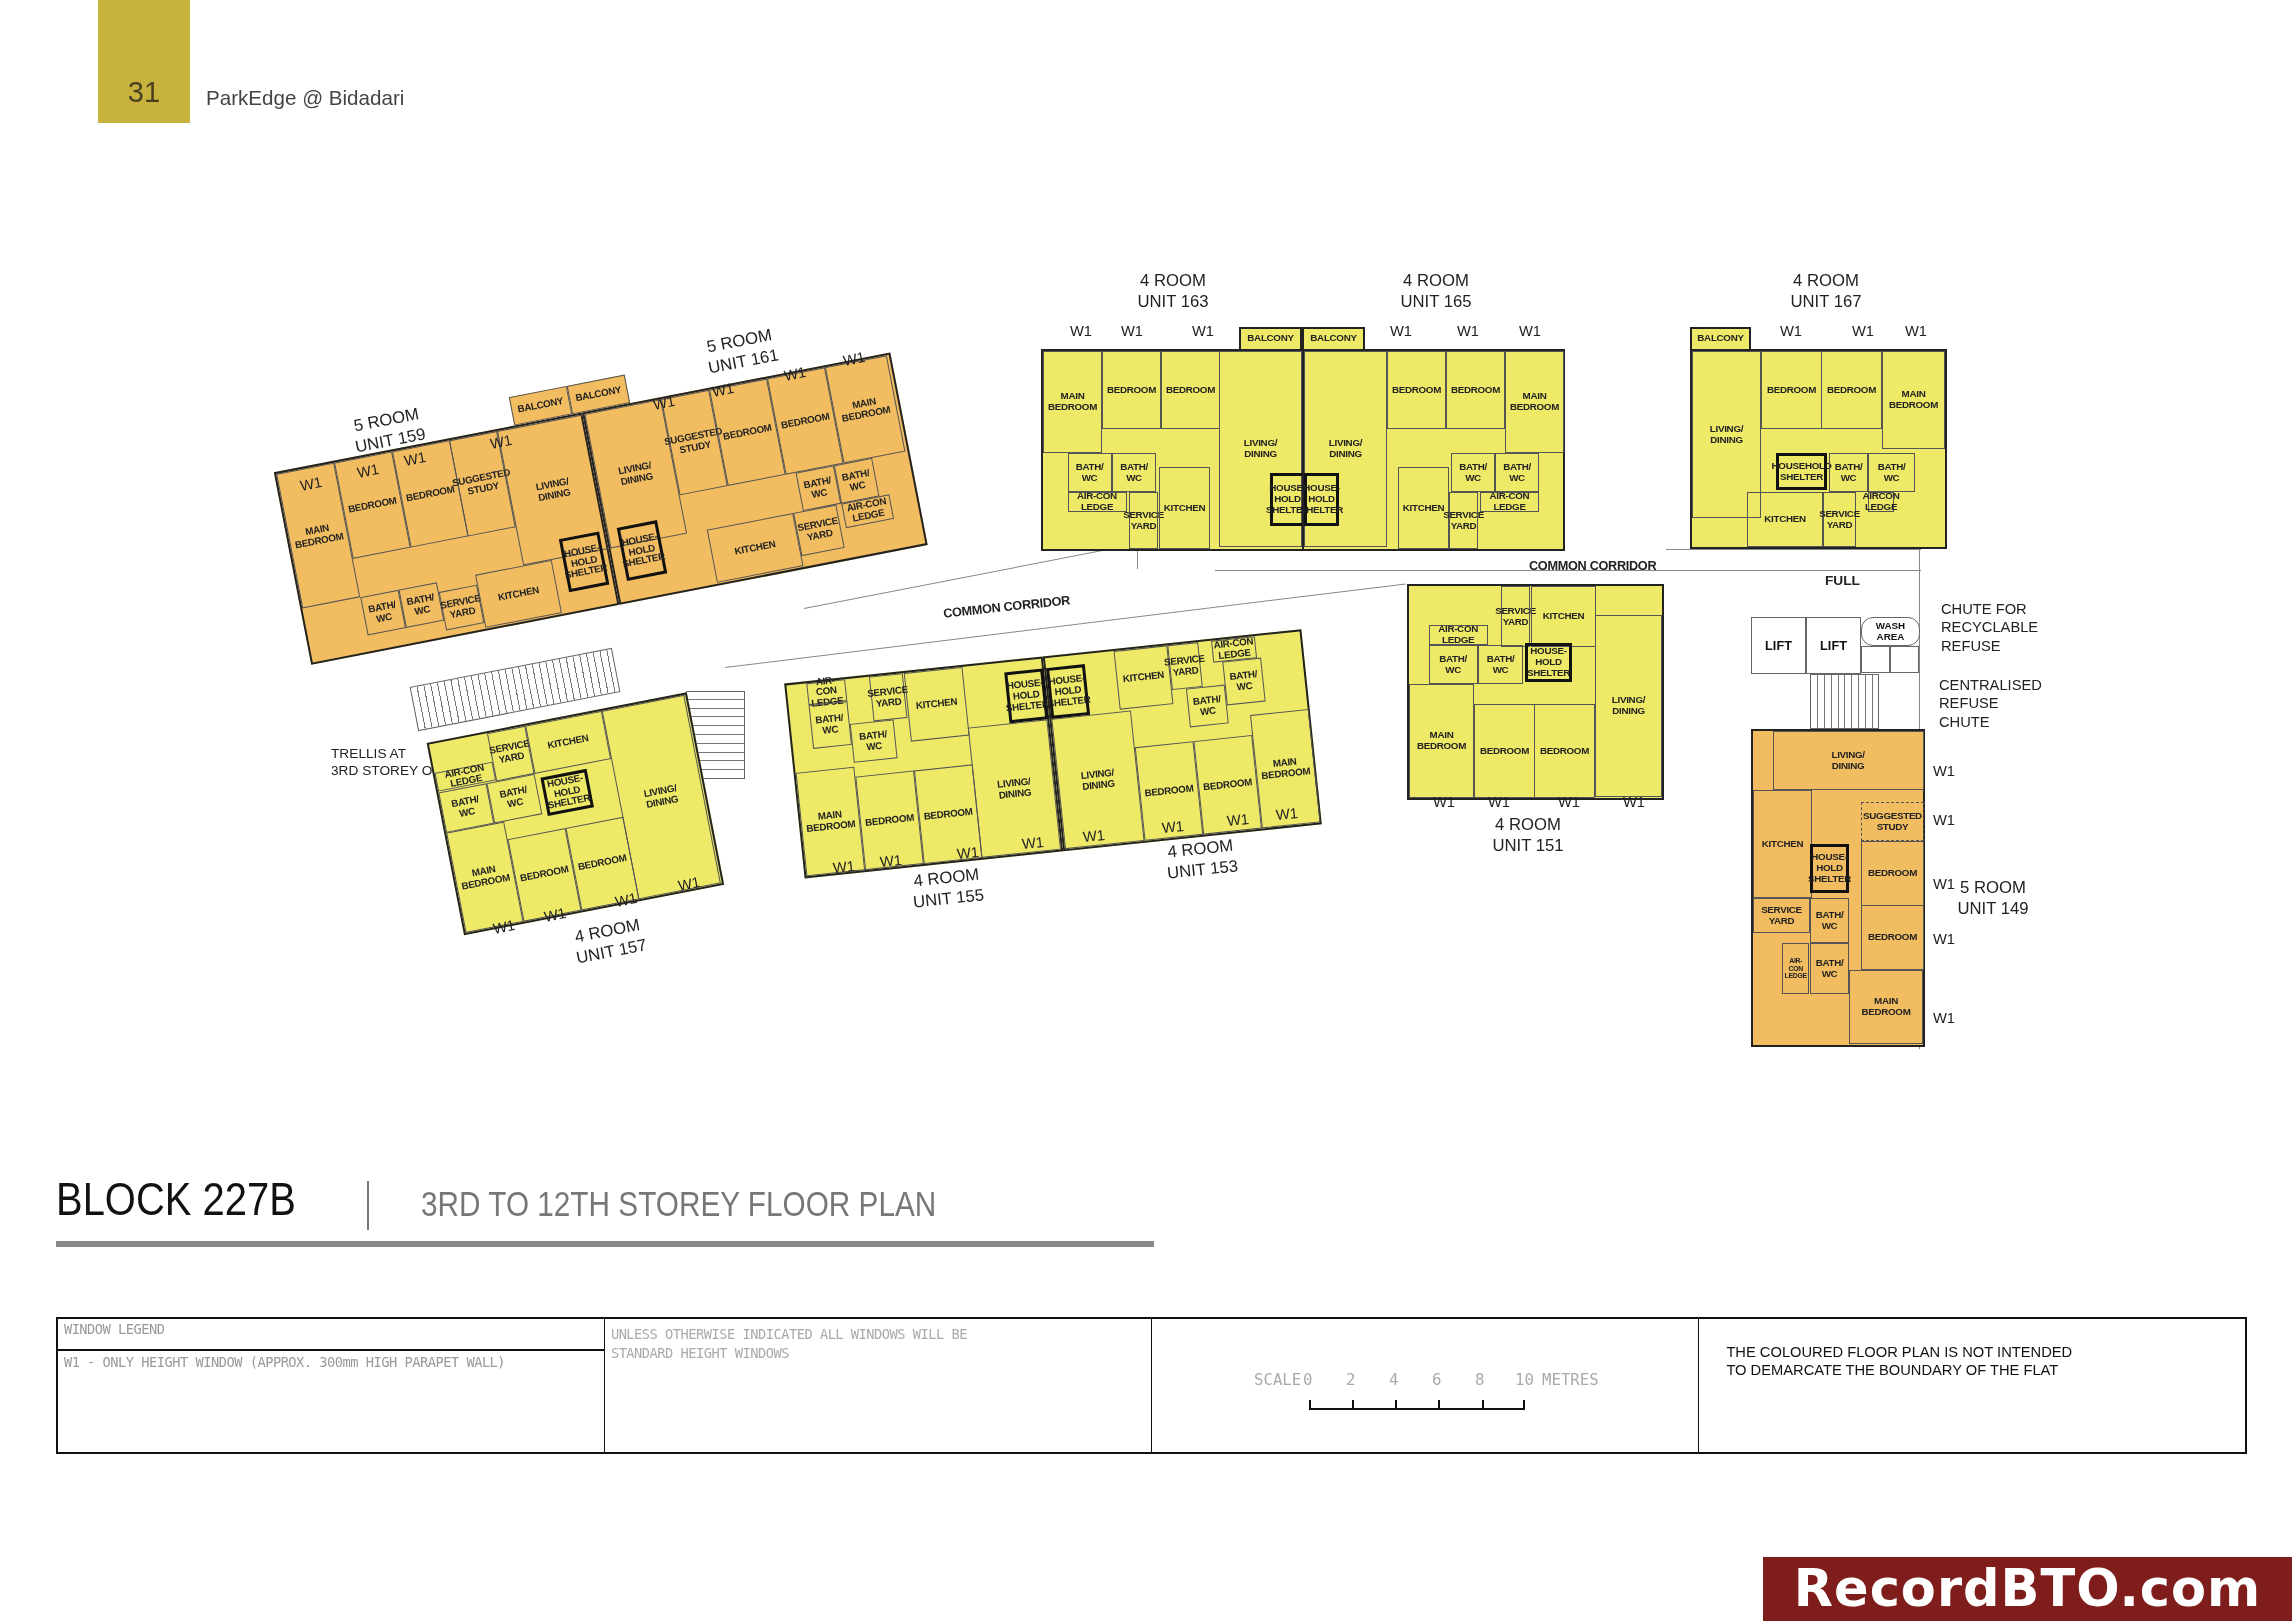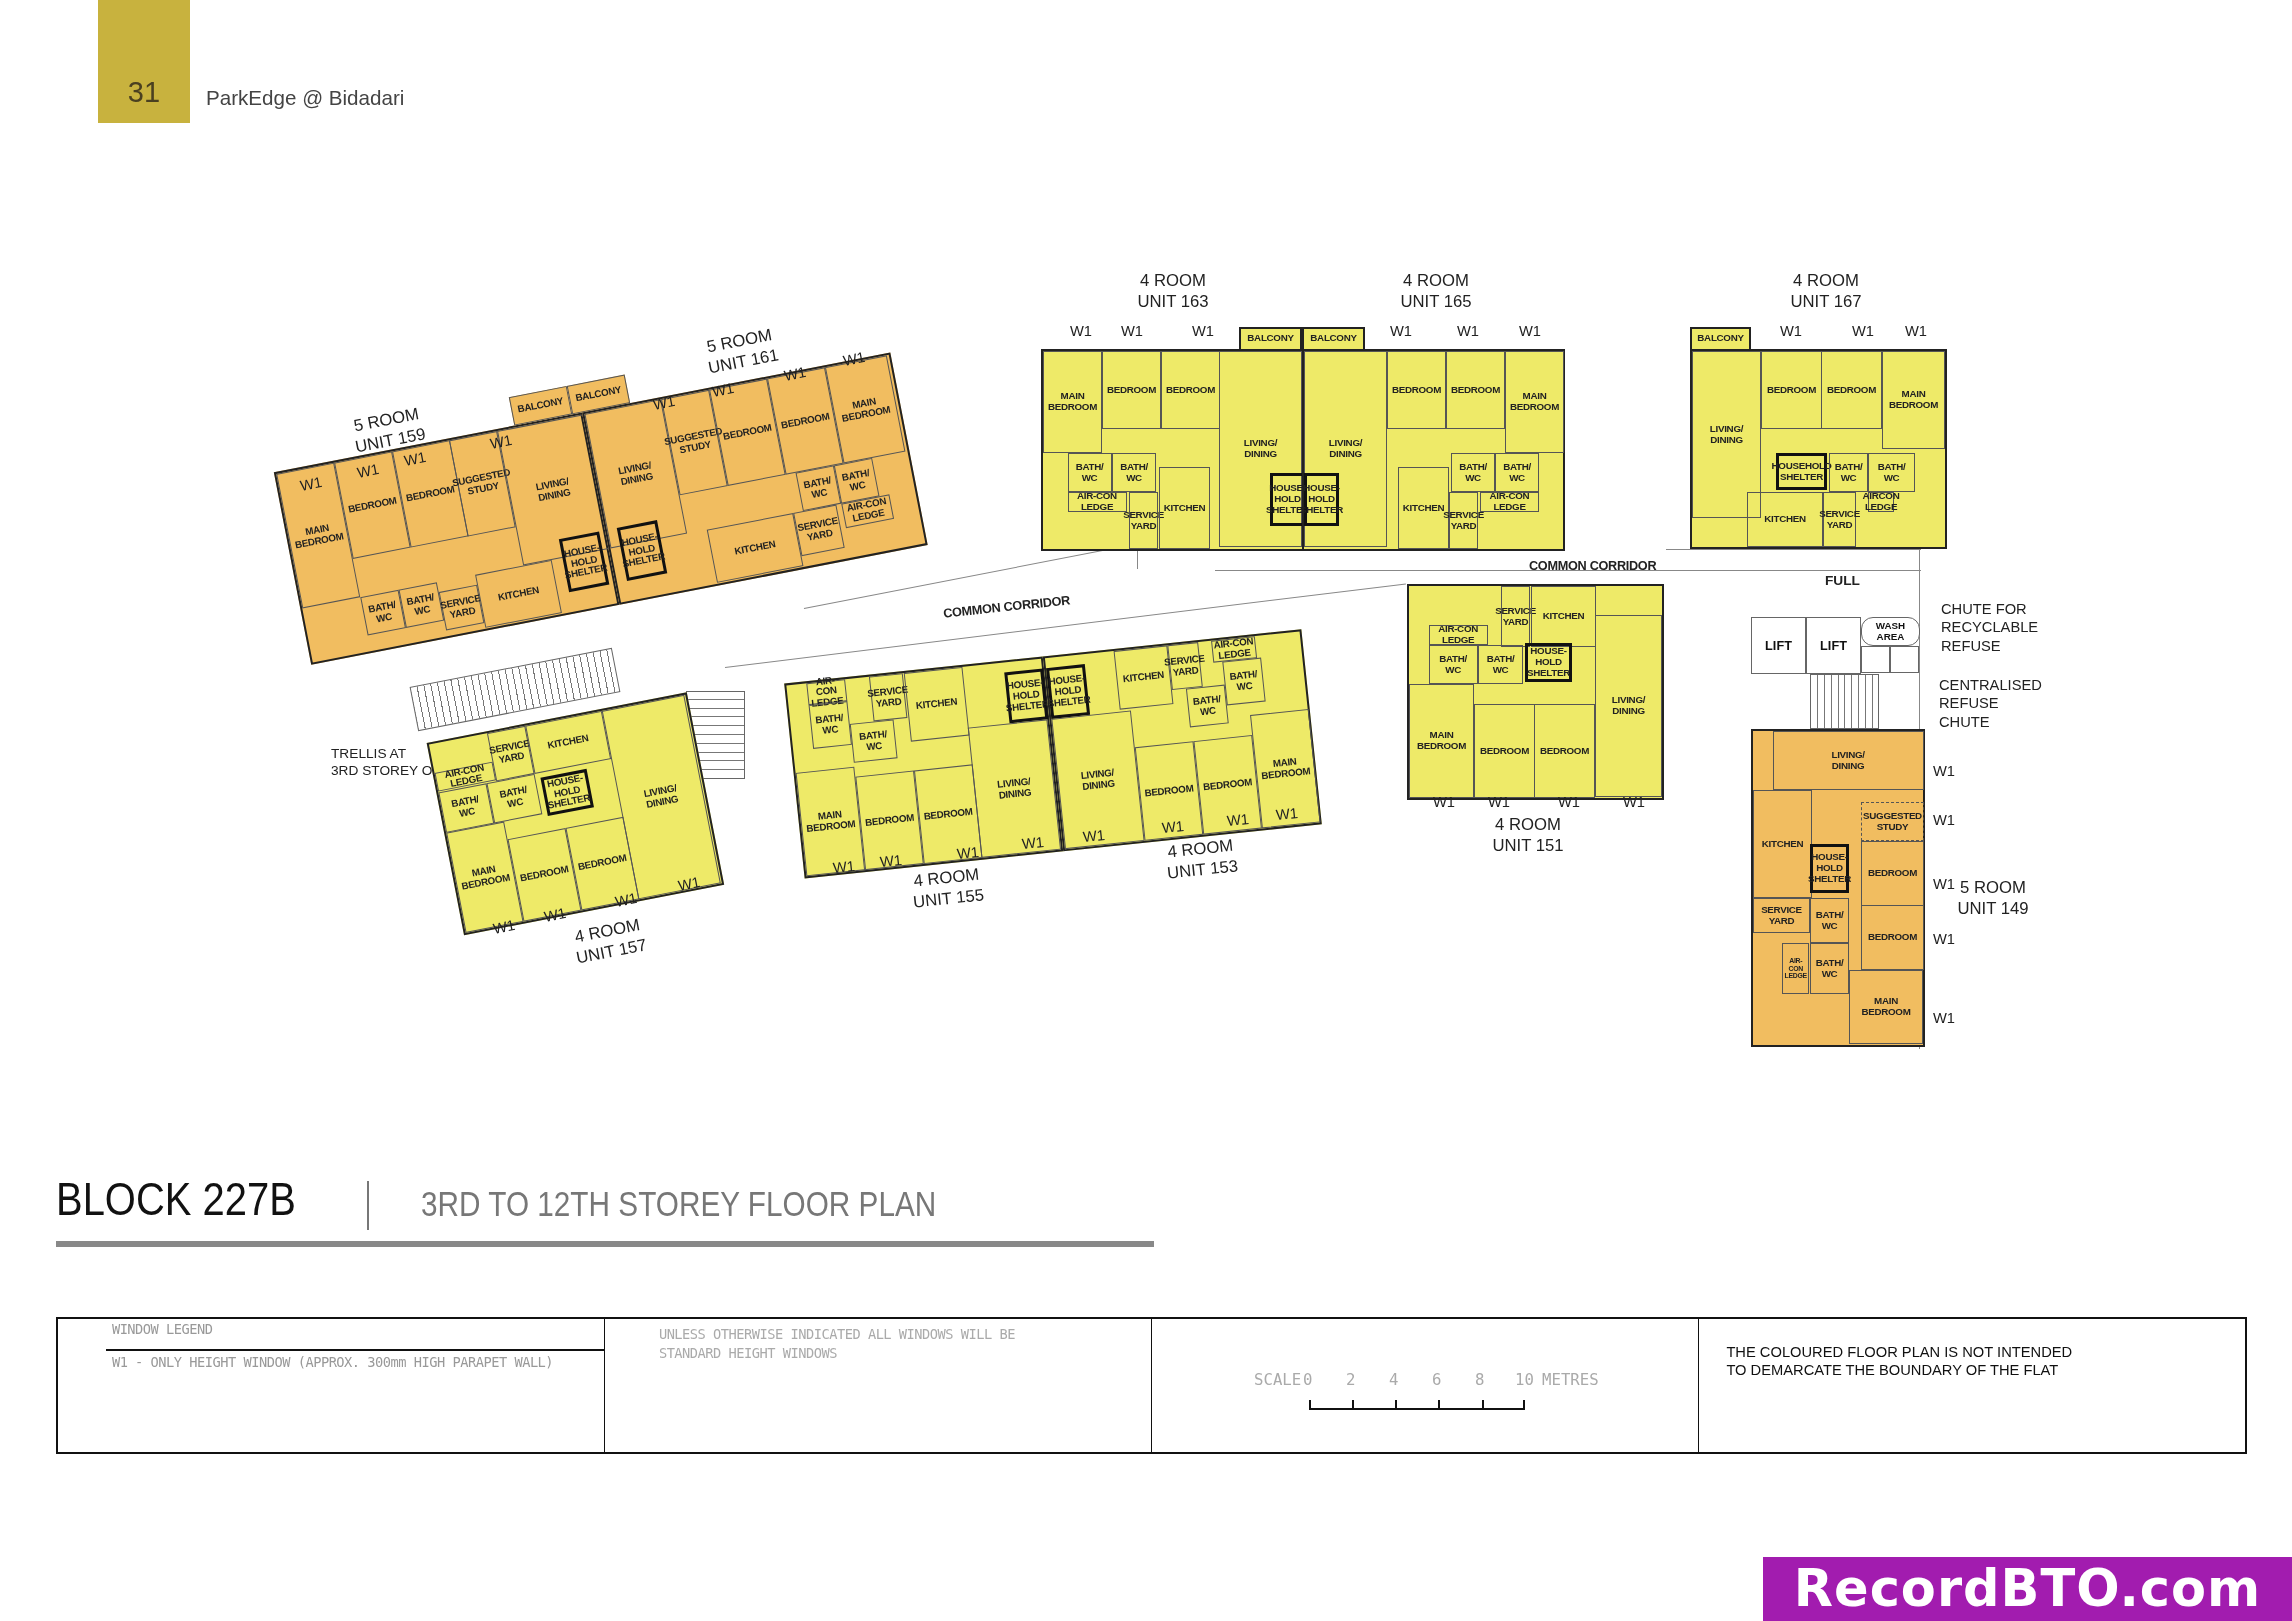--- a/index.html
+++ b/index.html
@@ -25,32 +25,32 @@
   .stair{position:absolute;background:repeating-linear-gradient(90deg,#fff 0 5.9px,#777 5.9px 6.9px);border:1px solid #666;box-sizing:border-box;}
   .rot1{transform:rotate(-11deg);transform-origin:center;}
   .rot2{transform:rotate(-6deg);transform-origin:center;}
 
   .title-block{position:absolute;left:56px;top:1171px;font-size:47px;font-family:"Liberation Sans",sans-serif;transform:scaleX(0.85);transform-origin:left;color:#111;}
   .title-sep{position:absolute;left:367px;top:1181px;width:2px;height:49px;background:#777;}
   .title-sub{position:absolute;left:421px;top:1184px;font-size:35px;color:#777;transform:scaleX(0.85);transform-origin:left;}
   .title-rule{position:absolute;left:56px;top:1241px;width:1098px;height:5.9px;background:#888;}
 
   .legend{position:absolute;left:56px;top:1317px;width:2191px;height:137px;border:2px solid #111;box-sizing:border-box;display:flex;}
-  .lcell{flex:1;border-right:1px solid #111;position:relative;box-sizing:border-box;padding-left:48px;}
+  .lcell{flex:1;border-right:1px solid #111;position:relative;box-sizing:border-box;}
   .lcell:last-child{border-right:none;}
   .lg-head{height:25.5px;border-bottom:2px solid #111;font-size:13.7px;color:#999;padding:2px 5.9px;font-family:"DejaVu Sans Mono",monospace;letter-spacing:-0.5px;}
   .lg-body{font-size:13.7px;color:#999;padding:3.9px 5.9px;font-family:"DejaVu Sans Mono",monospace;letter-spacing:-0.5px;}
   .lg-note{font-size:13.7px;color:#aaa;padding:5.9px 5.9px;line-height:1.4;font-family:"DejaVu Sans Mono",monospace;letter-spacing:-0.5px;}
   .scale-lbl{position:absolute;left:102px;top:51px;font-size:15.7px;color:#aaa;font-family:"DejaVu Sans Mono",monospace;}
   .scale-num{position:absolute;top:51px;font-size:15.7px;color:#aaa;font-family:"DejaVu Sans Mono",monospace;}
   .scale-bar{position:absolute;left:157px;top:79px;width:216px;height:9.8px;border-bottom:2px solid #111;}
   .tick{position:absolute;bottom:-2px;width:2px;height:9.8px;background:#111;}
   .disclaimer{position:absolute;left:27.4px;top:23.5px;font-size:14.7px;line-height:1.25;color:#111;white-space:pre-line;}
 
-  .watermark{position:absolute;left:1763px;top:1557px;width:529px;height:64px;background:#a21caf;color:#fff;font-family:"DejaVu Sans",sans-serif;font-weight:bold;font-size:51px;line-height:64px;text-align:center;letter-spacing:1px;}
+  .watermark{position:absolute;left:1763px;top:1557px;width:529px;height:64px;background:#7f1d1d;color:#fff;font-family:"DejaVu Sans",sans-serif;font-weight:bold;font-size:51px;line-height:64px;text-align:center;letter-spacing:1px;}
 </style>
 </head>
 <body>
 
 <div class="page-tab"></div>
 <div class="page-num">31</div>
 <div class="page-project">ParkEdge @ Bidadari</div>
 
 <div class="plan">
 

